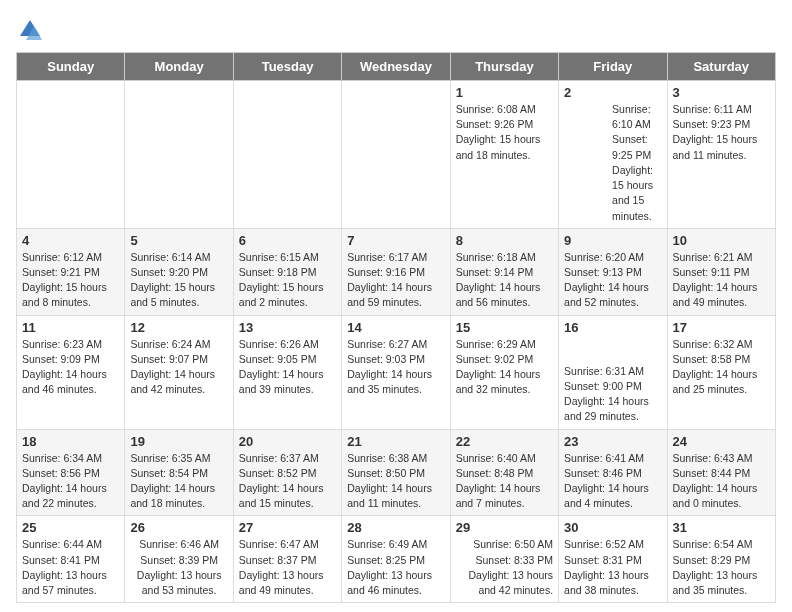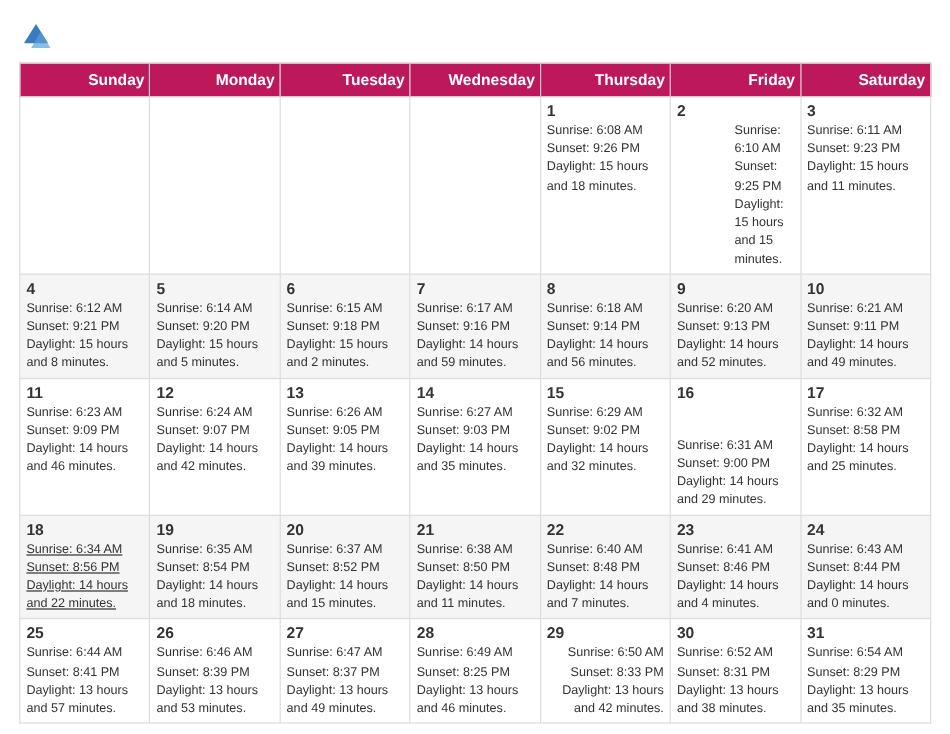--- a/index.html
+++ b/index.html
@@ -48,26 +48,26 @@
     .location-title {
       font-size: 15px;
       color: #333;
     }
     table {
       width: 100%;
       border-collapse: collapse;
       table-layout: fixed;
     }
     thead tr th {
-      background-color: #be185d;
+      background-color: #737373;
       color: #fff;
       font-size: 13px;
       font-weight: bold;
       padding: 6px 4px;
-      text-align: right;
+      text-align: center;
       border: 1px solid #ccc;
     }
     tbody tr td {
       border: 1px solid #ddd;
       vertical-align: top;
       padding: 4px 5px;
       font-size: 11px;
       color: #333;
       min-height: 80px;
       height: 80px;
@@ -251,21 +251,21 @@
           <span class="day-number">17</span>
           <div class="day-info" style="white-space: pre-line;">Sunrise: 6:32 AM
 Sunset: 8:58 PM
 Daylight: 14 hours
 and 25 minutes.</div>
         </td>
       </tr>
       <tr>
         <td>
           <span class="day-number">18</span>
-          <div class="day-info" style="white-space: pre-line; text-decoration: underline;">Sunrise: 6:34 AM
+          <div class="day-info" style="white-space: pre-line;">Sunrise: 6:34 AM
 Sunset: 8:56 PM
 Daylight: 14 hours
 and 22 minutes.</div>
         </td>
         <td>
           <span class="day-number">19</span>
           <div class="day-info" style="white-space: pre-line;">Sunrise: 6:35 AM
 Sunset: 8:54 PM
 Daylight: 14 hours
 and 18 minutes.</div>
@@ -309,21 +309,21 @@
       <tr>
         <td>
           <span class="day-number">25</span>
           <div class="day-info" style="white-space: pre-line;">Sunrise: 6:44 AM
 Sunset: 8:41 PM
 Daylight: 13 hours
 and 57 minutes.</div>
         </td>
         <td>
           <span class="day-number">26</span>
-          <div class="day-info" style="white-space: pre-line;">Sunrise: 6:46 AM
+          <div class="day-info" style="white-space: pre-line; text-align: center;">Sunrise: 6:46 AM
 Sunset: 8:39 PM
 Daylight: 13 hours
 and 53 minutes.</div>
         </td>
         <td>
           <span class="day-number">27</span>
           <div class="day-info" style="white-space: pre-line;">Sunrise: 6:47 AM
 Sunset: 8:37 PM
 Daylight: 13 hours
 and 49 minutes.</div>

